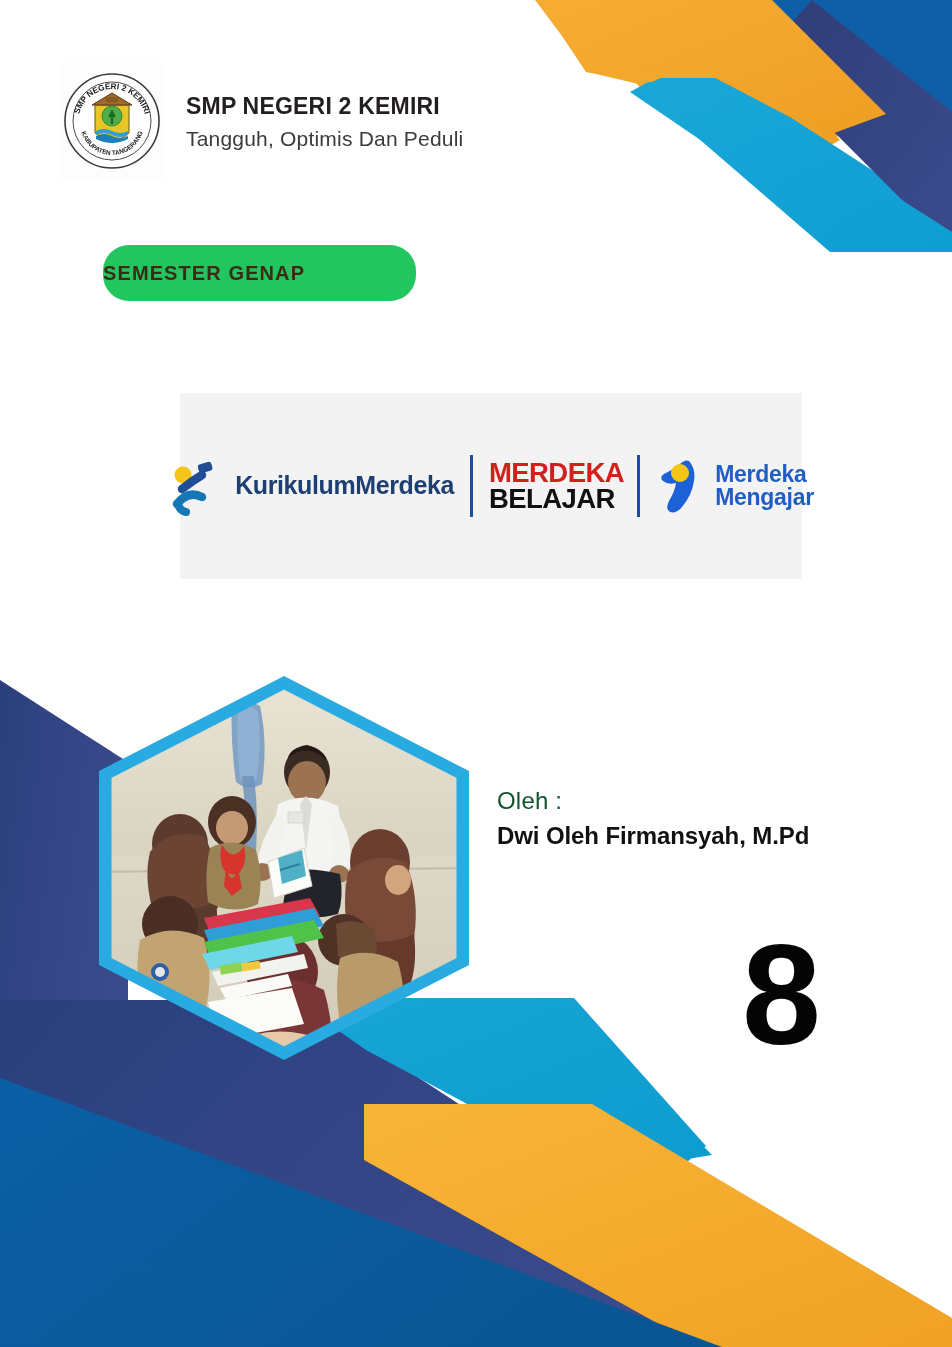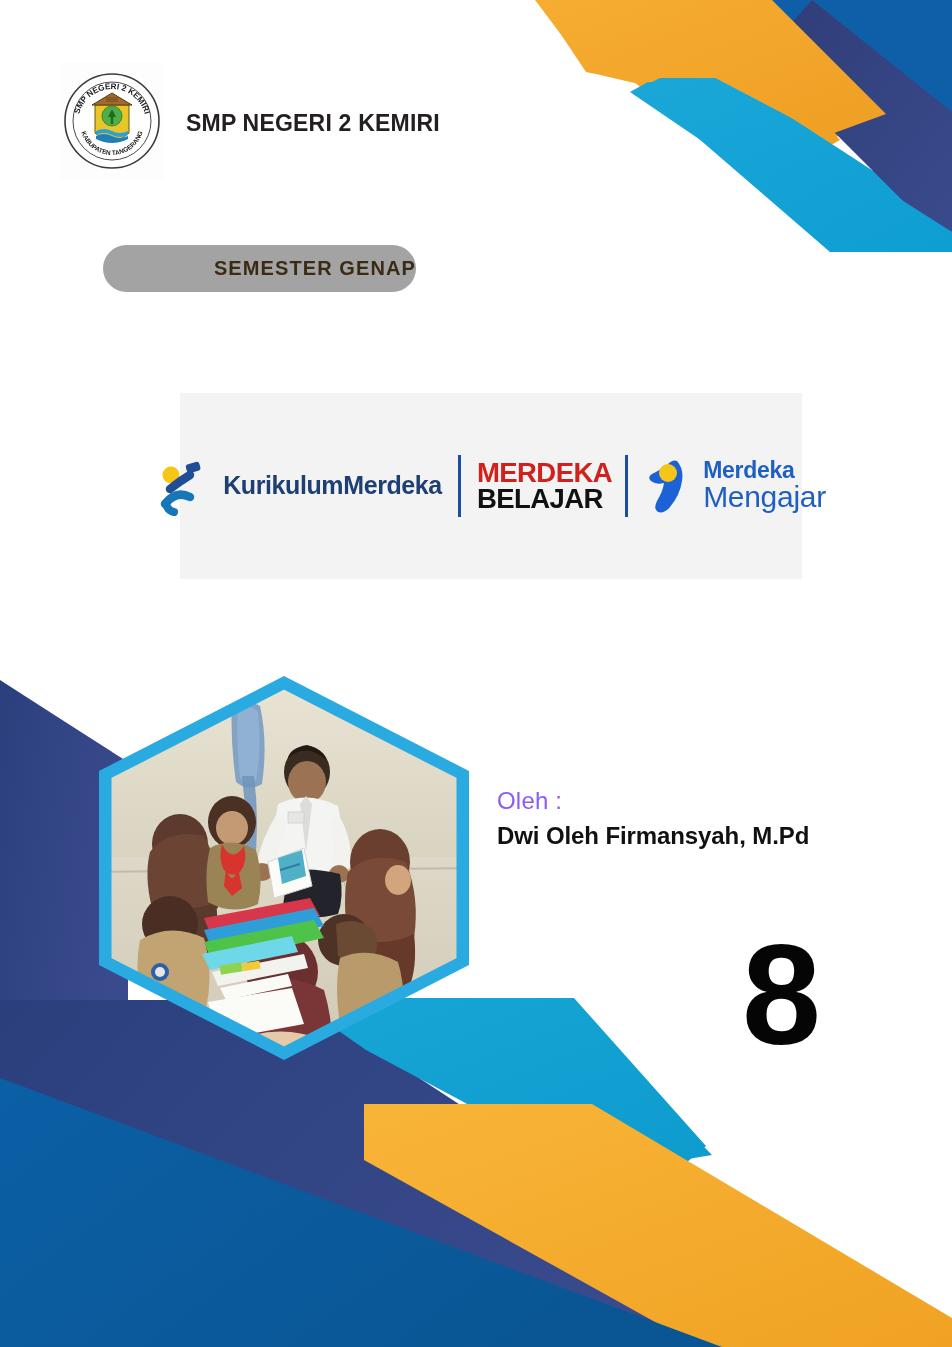--- a/index.html
+++ b/index.html
@@ -19,23 +19,23 @@
   
   .header{position:absolute;left:60px;top:62px;display:flex;align-items:center;gap:22px;}
   .school-logo{width:104px;height:118px;background:#fdfdfd;display:flex;align-items:center;justify-content:center;}
   .school-text{display:flex;flex-direction:column;justify-content:center;padding-top:4px;}
   .school-name{font-size:23px;font-weight:bold;color:#231f20;letter-spacing:.2px;line-height:1.25;}
   .school-motto{font-size:21px;font-weight:400;color:#3b3b3b;letter-spacing:.2px;line-height:1.35;margin-top:4px;}
 
   
   .pill{
     position:absolute;left:103px;top:245px;
-    width:313px;height:47px;border-radius:26px;
-    background:#a3a3a3;
-    display:flex;align-items:center;justify-content:flex-end;
+    width:313px;height:56px;border-radius:26px;
+    background:#22c55e;
+    display:flex;align-items:center;justify-content:flex-start;
   }
   .pill span{font-size:20px;font-weight:bold;color:#3a2b16;letter-spacing:1.1px;}
 
   
   .main-title{
     position:absolute;left:96px;top:298px;width:800px;
     font-size:35px;font-weight:bold;color:#1b5a9e;
     letter-spacing:-.3px;line-height:1.1;white-space:nowrap;
   }
 
@@ -51,28 +51,28 @@
   .kurmer-text{display:flex;flex-direction:row;line-height:1.02;}
   .kurmer-text .l1{font-size:25px;font-weight:bold;color:#1d3f73;letter-spacing:-.4px;}
   .kurmer-text .l2{font-size:25px;font-weight:bold;color:#1d3f73;letter-spacing:-.4px;}
   .mb-text{display:flex;flex-direction:column;line-height:.97;align-items:stretch;}
   .mb-text .l1{font-size:27px;font-weight:bold;color:#d0211c;letter-spacing:-.6px;
                transform:scaleX(1.02);transform-origin:left center;}
   .mb-text .l2{font-size:27px;font-weight:bold;color:#111111;letter-spacing:-.6px;
                transform:scaleX(1.02);transform-origin:left center;}
   .mm-text{display:flex;flex-direction:column;line-height:1.02;}
   .mm-text .l1{font-size:23px;font-weight:bold;color:#1f5fc4;letter-spacing:-.3px;}
-  .mm-text .l2{font-size:30px;font-weight:normal;color:#1f5fc4;letter-spacing:-.3px;}
+  .mm-text .l2{font-size:23px;font-weight:bold;color:#1f5fc4;letter-spacing:-.3px;}
 
   
   .hex-wrap{position:absolute;left:92px;top:672px;width:385px;height:392px;}
 
   
   .author{position:absolute;left:497px;top:785px;}
-  .author .by{font-size:24px;font-weight:400;color:#8b5cf6;letter-spacing:.2px;line-height:1.35;}
+  .author .by{font-size:24px;font-weight:400;color:#14532d;letter-spacing:.2px;line-height:1.35;}
   .author .name{font-size:24px;font-weight:bold;color:#111;letter-spacing:-.1px;line-height:1.35;margin-top:3px;}
 
   
   .grade{
     position:absolute;left:742px;top:924px;
     font-size:142px;font-weight:bold;color:#050505;
     line-height:1;letter-spacing:-2px;
   }
 </style>
 </head>
@@ -182,20 +182,21 @@
         <circle cx="50" cy="45" r="10" fill="#4fae4a" stroke="#2e7a2b" stroke-width="0.8"></circle>
         <path d="M 50 38 L 54 46 L 46 46 Z" fill="#1f6b1d"></path>
         <rect x="48.8" y="45" width="2.4" height="8" fill="#1f6b1d"></rect>
 
         <path d="M 34 60 Q 42 56 50 60 Q 58 64 66 60 L 66 64 Q 58 68 50 64 Q 42 60 34 64 Z" fill="#2f9fd4"></path>
         <path d="M 34 65 Q 42 61 50 65 Q 58 69 66 65 L 66 68 Q 50 76 34 68 Z" fill="#1f7fb8"></path>
       </svg>
     </div>
     <div class="school-text">
       <div class="school-name">SMP NEGERI 2 KEMIRI</div>
+      <div class="school-motto">Tangguh, Optimis Dan Peduli</div>
     </div>
   </div>
 
   <div class="pill">
     <span>SEMESTER GENAP</span>
   </div>
 
 
   <div class="banner">
     <div class="banner-inner">

